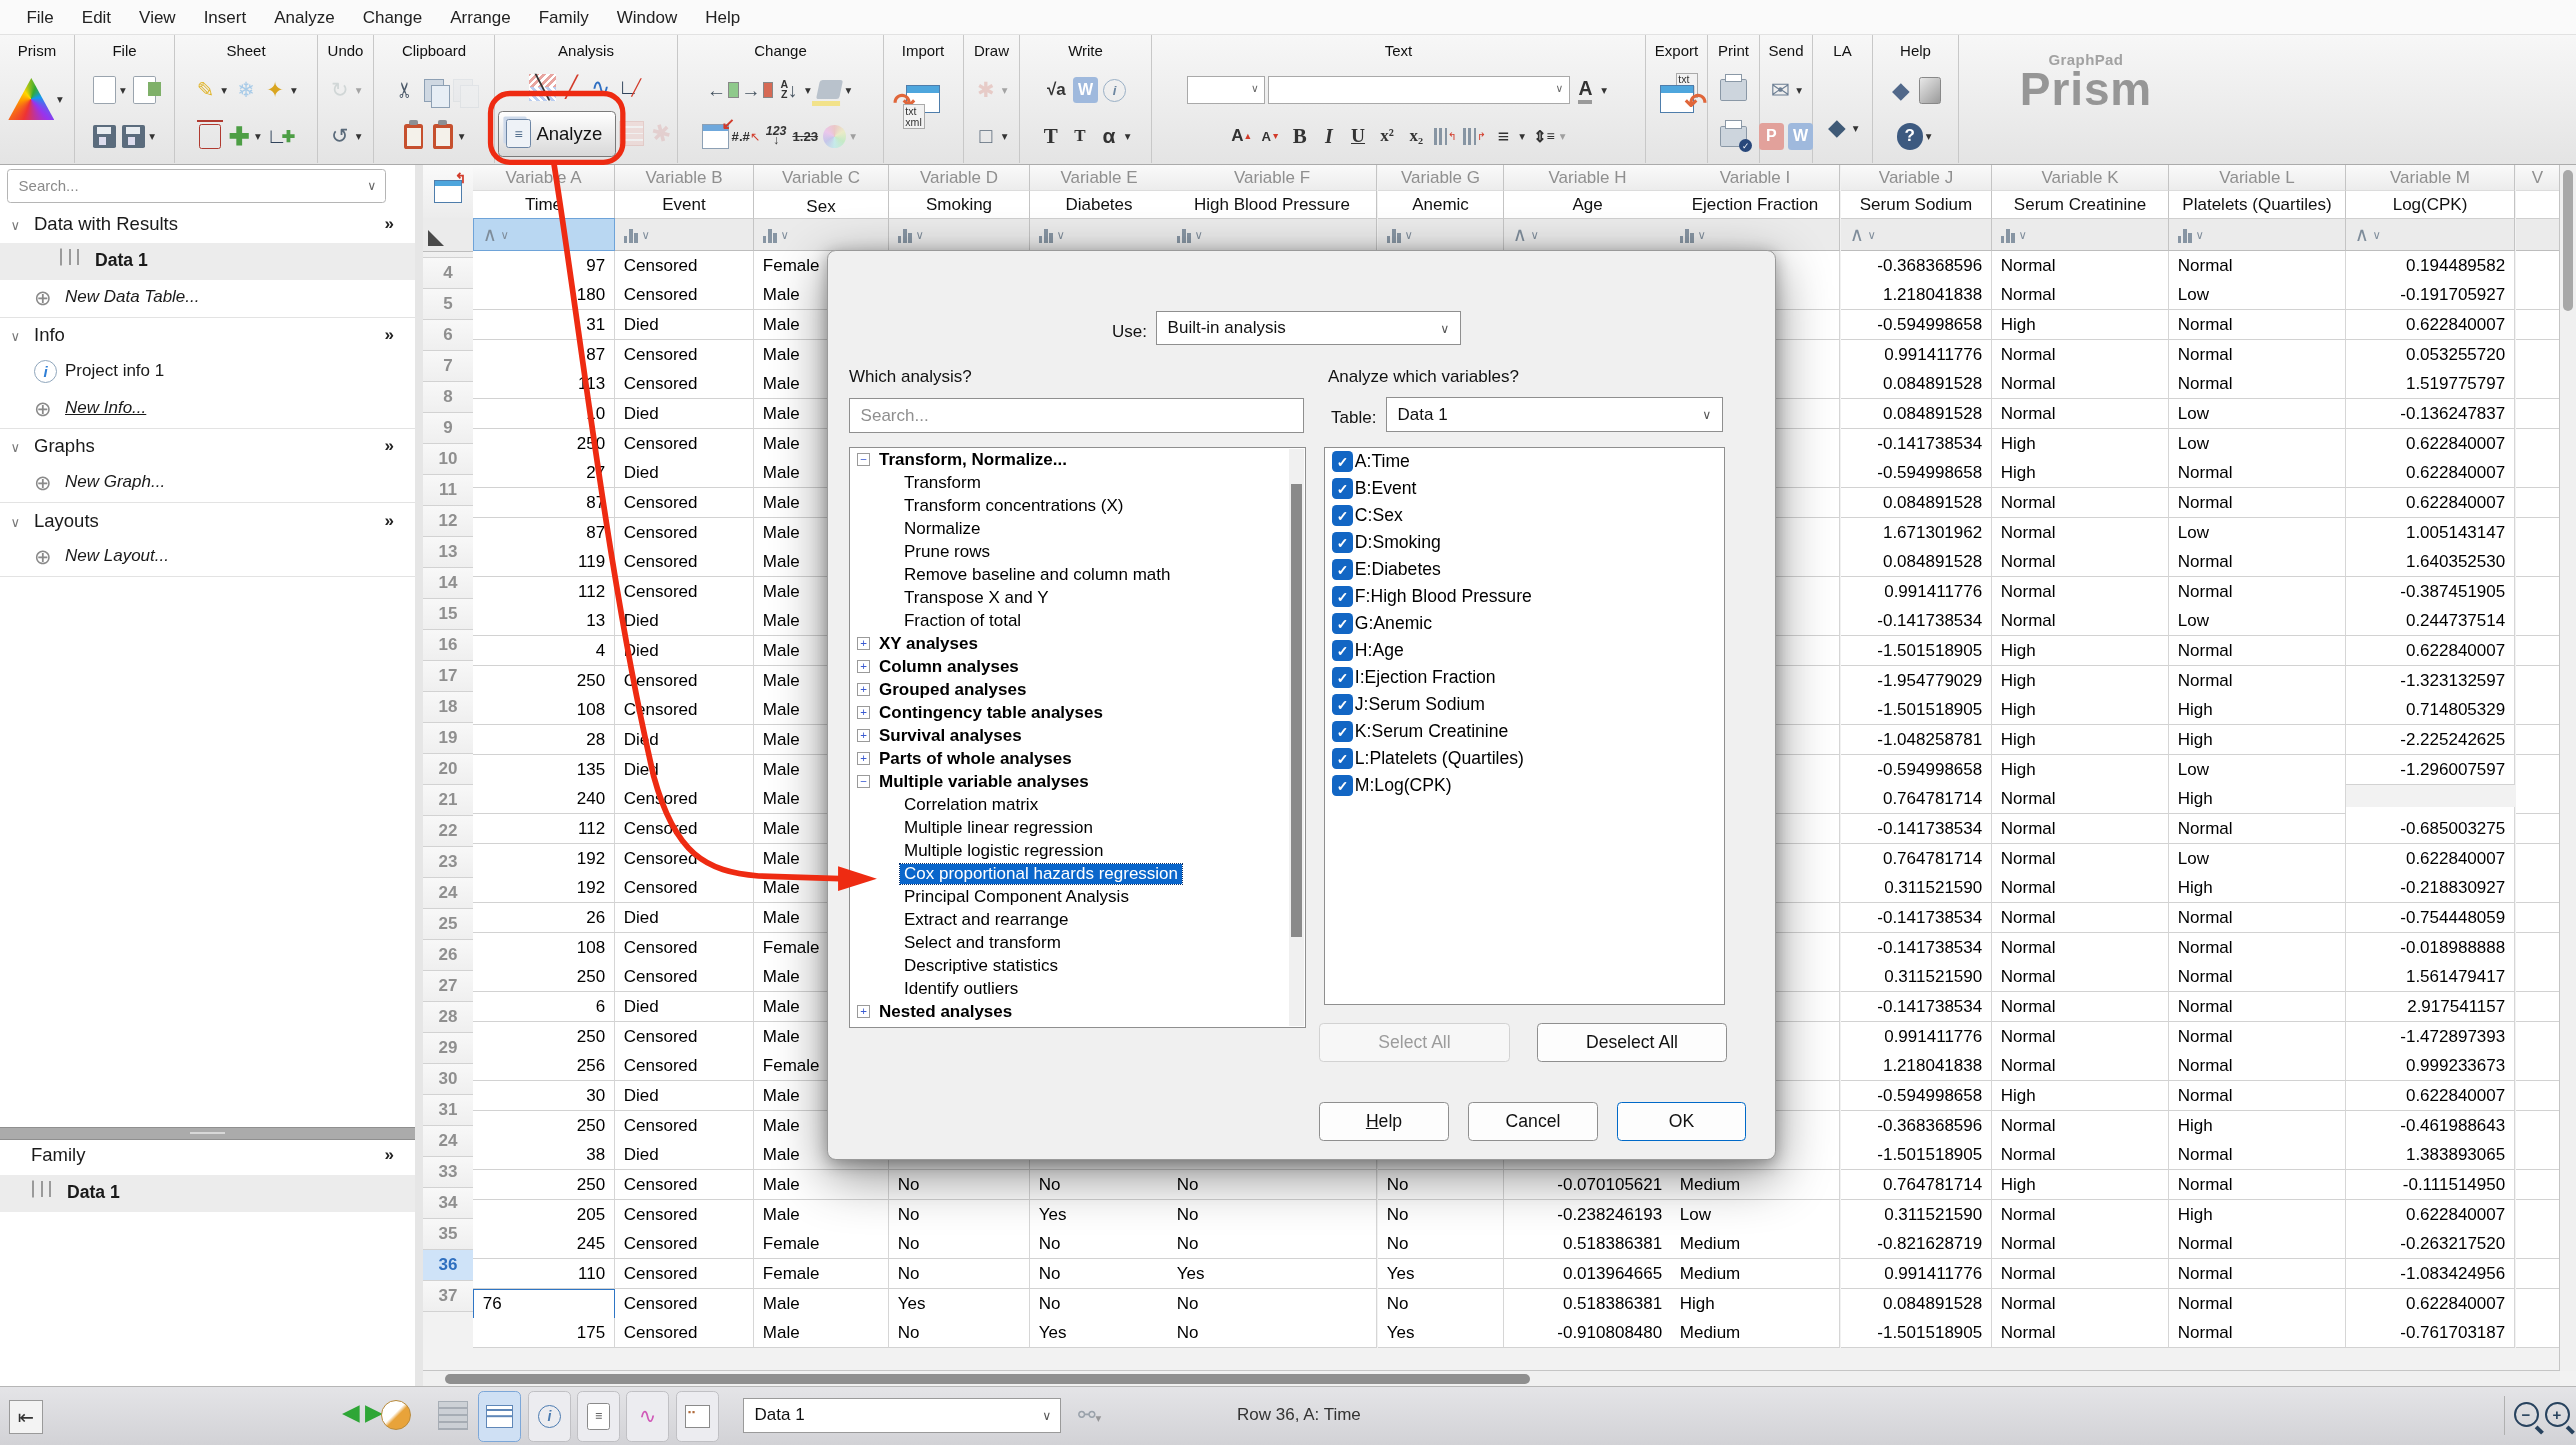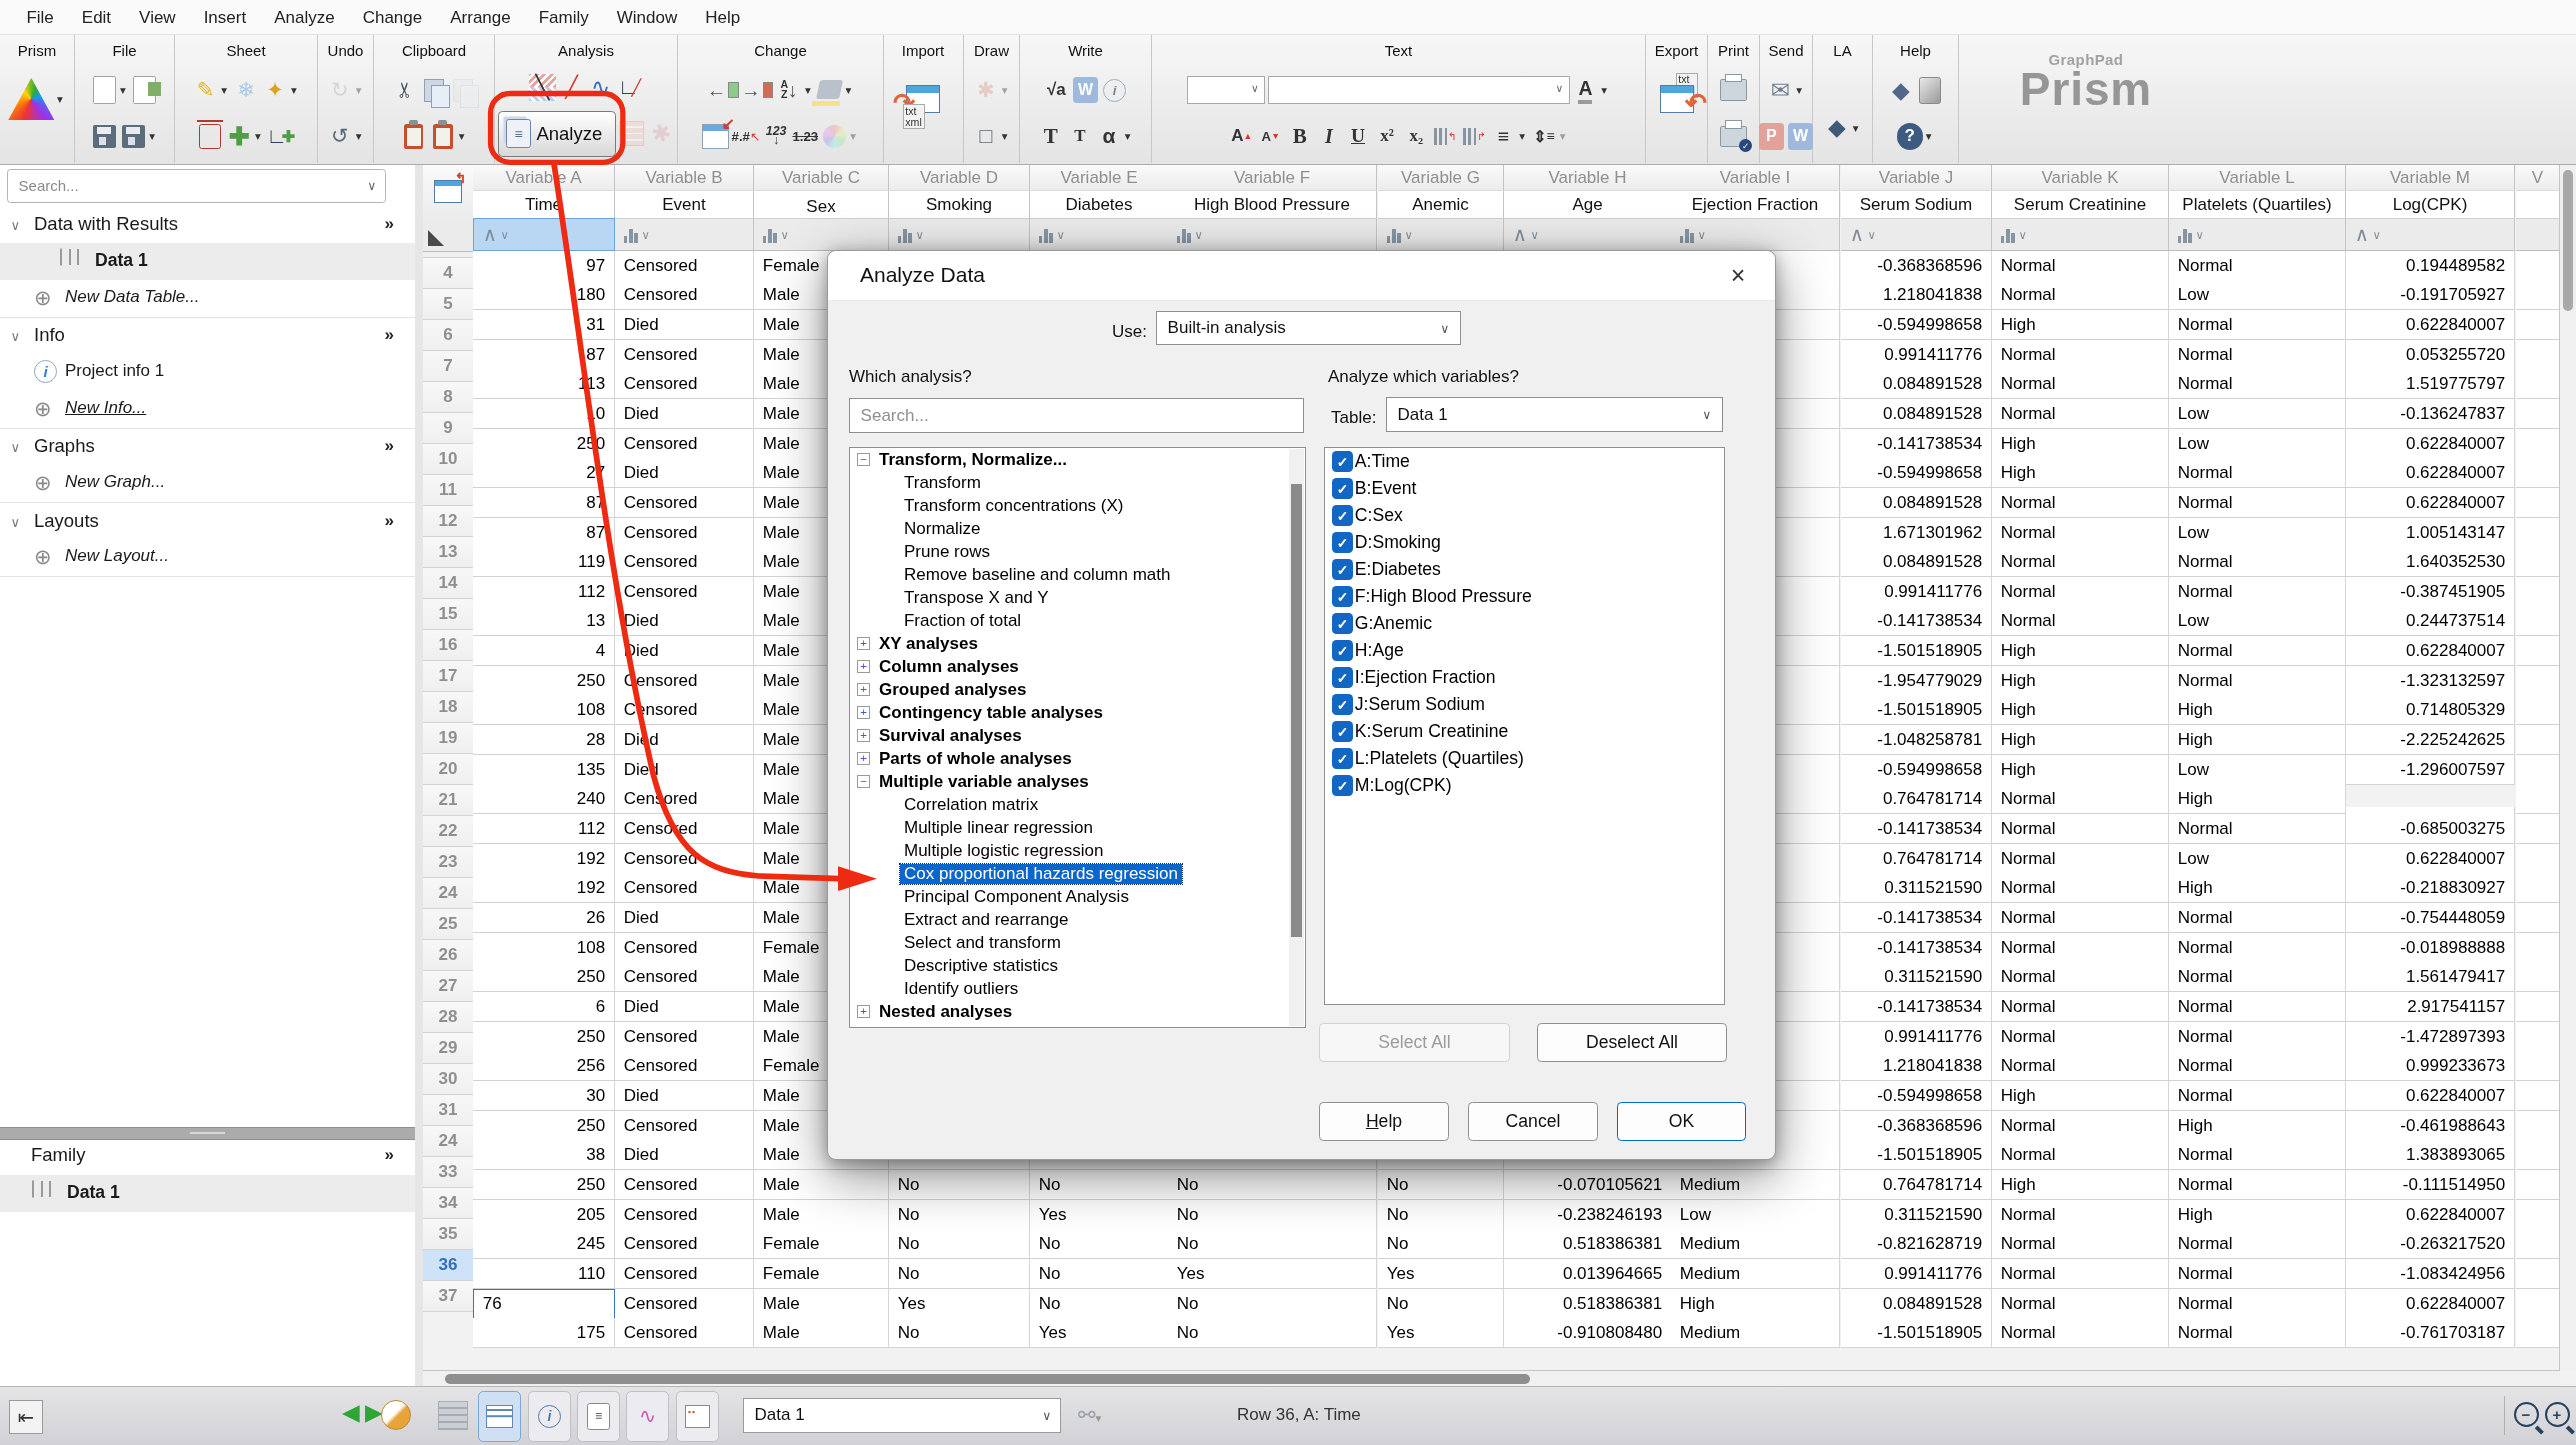--- a/index.html
+++ b/index.html
@@ -1360,24 +1360,20 @@
  <span class="st-loc">Row 36, A: Time</span>
  <span class="st-zsep"></span>
  <span class="st-zoom" style="left:2511px">
         <span class="zlens">−</span>
       </span>
  <span class="st-zoom" style="left:2542px">
         <span class="zlens">+</span>
       </span>
     </div>
   <div class="dialog" id="dialog">
- <div class="dlg-title">
-   <span class="t">Analyze Data</span>
-   <span class="dlg-close">×</span>
- </div>
  <span class="dlg-lbl" style="right:628px;top:71px">Use:</span>
  <div class="combo" style="left:328px;top:60px;width:305px;height:34px">Built-in analysis<span class="cv">∨</span></div>
  <span class="dlg-lbl" style="left:21px;top:116px">Which analysis?</span>
  <span class="dlg-lbl" style="left:500px;top:116px">Analyze which variables?</span>
  <div class="search-in" style="left:21px;top:147px;width:455px;height:35px">Search...</div>
  <span class="dlg-lbl" style="left:503px;top:157px">Table:</span>
  <div class="combo" style="left:558px;top:146px;width:337px;height:35px">Data 1<span class="cv">∨</span></div>
  <div class="listbox" id="treebox" style="left:21px;top:196px;width:455px;height:579px">
         <div class="tree-item b">
           <span class="pm">−</span>

